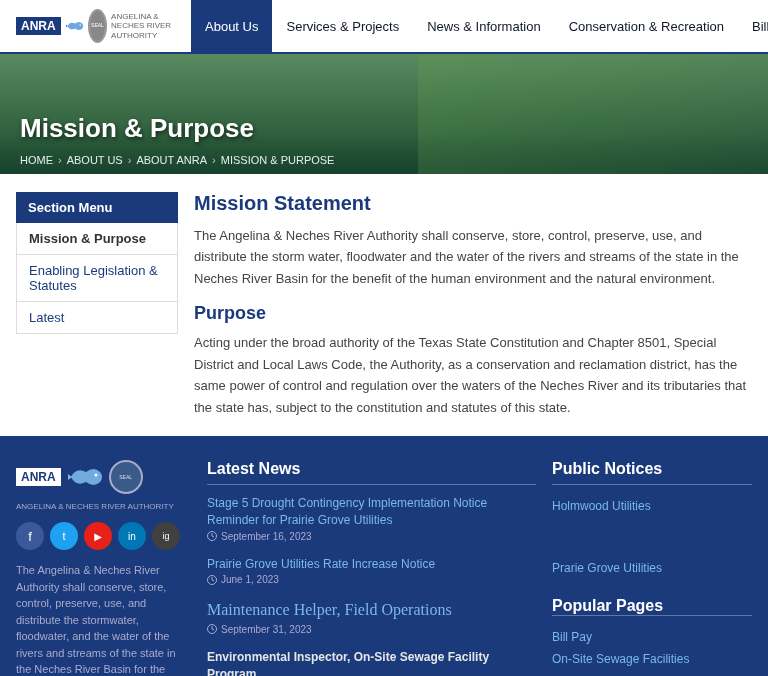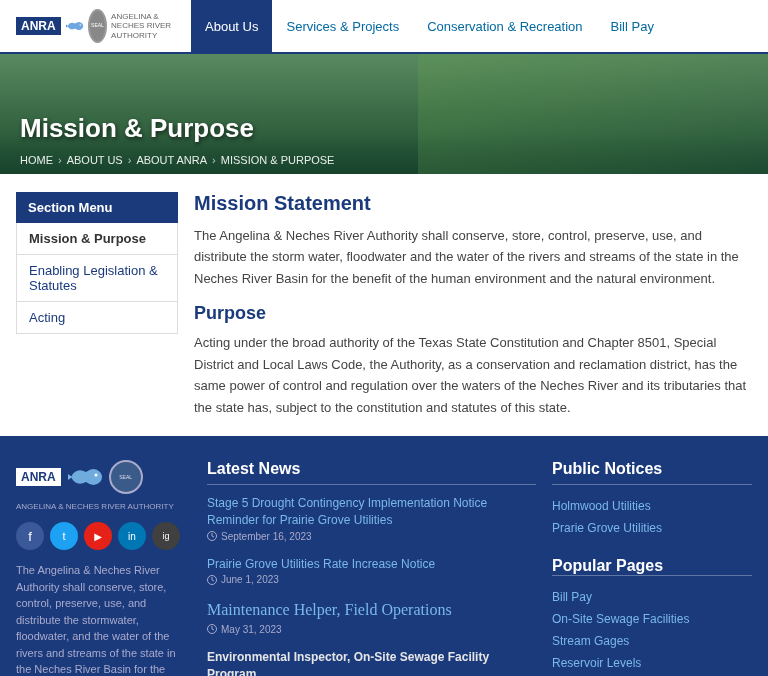--- a/index.html
+++ b/index.html
@@ -1,18 +1,18 @@
 <!DOCTYPE html>
 <html><head>
   <meta charset="utf-8">
   <style>
     * { box-sizing: border-box; margin: 0; padding: 0; }
     body { font-family: Arial, sans-serif; font-size: 14px; color: #333; background: #fff; width: 768px; }
     nav { display: flex; align-items: center; flex: 1; }
-    .nav-item { padding: 0 14px; font-size: 13px; color: #0369a1; cursor: pointer; white-space: nowrap; height: 52px; display: flex; align-items: center; }
+    .nav-item { padding: 0 14px; font-size: 13px; color: #0f172a; cursor: pointer; white-space: nowrap; height: 52px; display: flex; align-items: center; }
     .nav-item.active { background: #1a3a7c; color: #fff; }
     .sidebar-item { padding: 8px 12px; font-size: 13px; border: 1px solid #ddd; border-top: none; cursor: pointer; color: #1a3a7c; background: #fff; }
     .sidebar-item.active { font-weight: bold; color: #333; }
     .social-btn { width: 28px; height: 28px; border-radius: 50%; display: flex; align-items: center; justify-content: center; font-size: 13px; cursor: pointer; color: #fff; }
     .social-fb { background: #3b5998; }
     .social-tw { background: #1da1f2; }
     .social-yt { background: #e62117; }
     .social-li { background: #0077b5; }
     .social-ig { background: #404040; }
     .news-item { margin-bottom: 14px; }
@@ -39,20 +39,21 @@
     </svg>
     <div class="seal-circle">
       <span style="font-size:5px; line-height:1.1;">SEAL</span>
     </div>
     <div class="org-name">ANGELINA &amp; NECHES RIVER AUTHORITY</div>
   </div>
 
   <nav style="display:flex; align-items:center; height:54px;">
     <div class="nav-item active">About Us</div>
     <div class="nav-item">Services &amp; Projects</div>
+    <div class="nav-item">News &amp; Information</div>
     <div class="nav-item">Conservation &amp; Recreation</div>
     <div class="nav-item">Bill Pay</div>
   </nav>
 
 </header>
 
 <div style="position:relative; height:120px; background:linear-gradient(180deg, #5a8a60 0%, #3a6a45 50%, #1a4a30 100%); overflow:hidden; display:flex; flex-direction:column; justify-content:flex-end;">
 
   <div style="position:absolute; bottom:0; left:0; right:0; height:40px; background:linear-gradient(180deg, transparent, rgba(20,60,40,0.5));"></div>
   <div style="position:absolute; top:0; right:0; width:350px; height:100%; background:linear-gradient(135deg, rgba(100,160,80,0.3), rgba(50,100,70,0.2));"></div>
@@ -67,21 +68,21 @@
     <span>MISSION &amp; PURPOSE</span>
   </div>
 </div>
 
 <div style="display:flex; padding:18px 16px; gap:16px; background:#fff; min-height:160px;">
 
   <aside style="width:162px; flex-shrink:0;">
     <div style="background:#1a3a7c; color:#fff; padding:8px 12px; font-size:13px; font-weight:bold;">Section Menu</div>
     <div class="sidebar-item active">Mission &amp; Purpose</div>
     <div class="sidebar-item">Enabling Legislation &amp; Statutes</div>
-    <div class="sidebar-item">Acting</div>
+    <div class="sidebar-item">Latest</div>
   </aside>
 
   <article style="flex:1;">
     <h2 style="color:#1a3a7c; font-size:20px; margin-bottom:10px;">Mission Statement</h2>
     <p style="font-size:13px; line-height:1.65; color:#444; margin-bottom:14px;">The Angelina &amp; Neches River Authority shall conserve, store, control, preserve, use, and distribute the storm water, floodwater and the water of the rivers and streams of the state in the Neches River Basin for the benefit of the human environment and the natural environment.</p>
     <h3 style="color:#1a3a7c; font-size:18px; margin-bottom:8px;">Purpose</h3>
     <p style="font-size:13px; line-height:1.65; color:#444;">Acting under the broad authority of the Texas State Constitution and Chapter 8501, Special District and Local Laws Code, the Authority, as a conservation and reclamation district, has the same power of control and regulation over the waters of the Neches River and its tributaries that the state has, subject to the constitution and statutes of this state.</p>
   </article>
 </div>
 
@@ -141,42 +142,42 @@
       </div>
 
       <div class="news-item">
         <a style="color:#7ab8e8; font-size:16px; text-decoration:none; display:block; line-height:1.4; cursor:pointer;font-family:Liberation Serif, serif;">Maintenance Helper, Field Operations</a>
         <div class="news-date">
           <svg width="10" height="10" viewBox="0 0 10 10">
               <circle cx="5" cy="5" r="4.5" stroke="#aac" stroke-width="1" fill="none"></circle>
               <line x1="5" y1="2" x2="5" y2="5" stroke="#aac" stroke-width="1"></line>
               <line x1="5" y1="5" x2="7" y2="6" stroke="#aac" stroke-width="1"></line>
             </svg>
-          <span style="color:#aac; font-size:10px;">May 31, 2023</span>
+          <span style="color:#aac; font-size:10px;">September 31, 2023</span>
         </div>
       </div>
 
       <div class="news-item">
         <a style="color:#e5e5e5; font-size:12px; text-decoration:none; display:block; line-height:1.4; cursor:pointer;font-weight:bold;">Environmental Inspector, On-Site Sewage Facility Program</a>
         <div class="news-date">
           <svg width="10" height="10" viewBox="0 0 10 10">
               <circle cx="5" cy="5" r="4.5" stroke="#aac" stroke-width="1" fill="none"></circle>
               <line x1="5" y1="2" x2="5" y2="5" stroke="#aac" stroke-width="1"></line>
               <line x1="5" y1="5" x2="7" y2="6" stroke="#aac" stroke-width="1"></line>
             </svg>
           <span style="color:#aac; font-size:10px;padding-left:18px;">May 24, 2023</span>
         </div>
       </div>
 
     </div>
 
     <div style="width:200px; flex-shrink:0;">
       <h4 style="font-size:16px; font-weight:bold; color:#fff; margin-bottom:10px; border-bottom:1px solid rgba(255,255,255,0.3); padding-bottom:6px;">Public Notices</h4>
       <a style="color:#7ab8e8; font-size:12px; display:block; padding:4px 0; cursor:pointer; text-decoration:none;">Holmwood Utilities</a>
-      <a style="color:#7ab8e8; font-size:12px; display:block; padding:4px 0; cursor:pointer; text-decoration:none;">Prarie Grove Utilities</a>
+      <a style="color:#7ab8e8; font-size:12px; display:block; padding:4px 0; cursor:pointer; text-decoration:none;margin-top:40px;">Prarie Grove Utilities</a>
 
       <div style="margin-top:18px;">
         <h4 style="font-size:16px; font-weight:bold; color:#fff; margin-bottom:10px; border-bottom:1px solid rgba(255,255,255,0.3); ">Popular Pages</h4>
         <a style="color:#7ab8e8; font-size:12px; display:block; padding:4px 0; cursor:pointer; text-decoration:none;">Bill Pay</a>
         <a style="color:#7ab8e8; font-size:12px; display:block; padding:4px 0; cursor:pointer; text-decoration:none;">On-Site Sewage Facilities</a>
         <a style="color:#7ab8e8; font-size:12px; display:block; padding:4px 0; cursor:pointer; text-decoration:none;">Stream Gages</a>
         <a style="color:#7ab8e8; font-size:12px; display:block; padding:4px 0; cursor:pointer; text-decoration:none;">Reservoir Levels</a>
 
       </div>
     </div>

